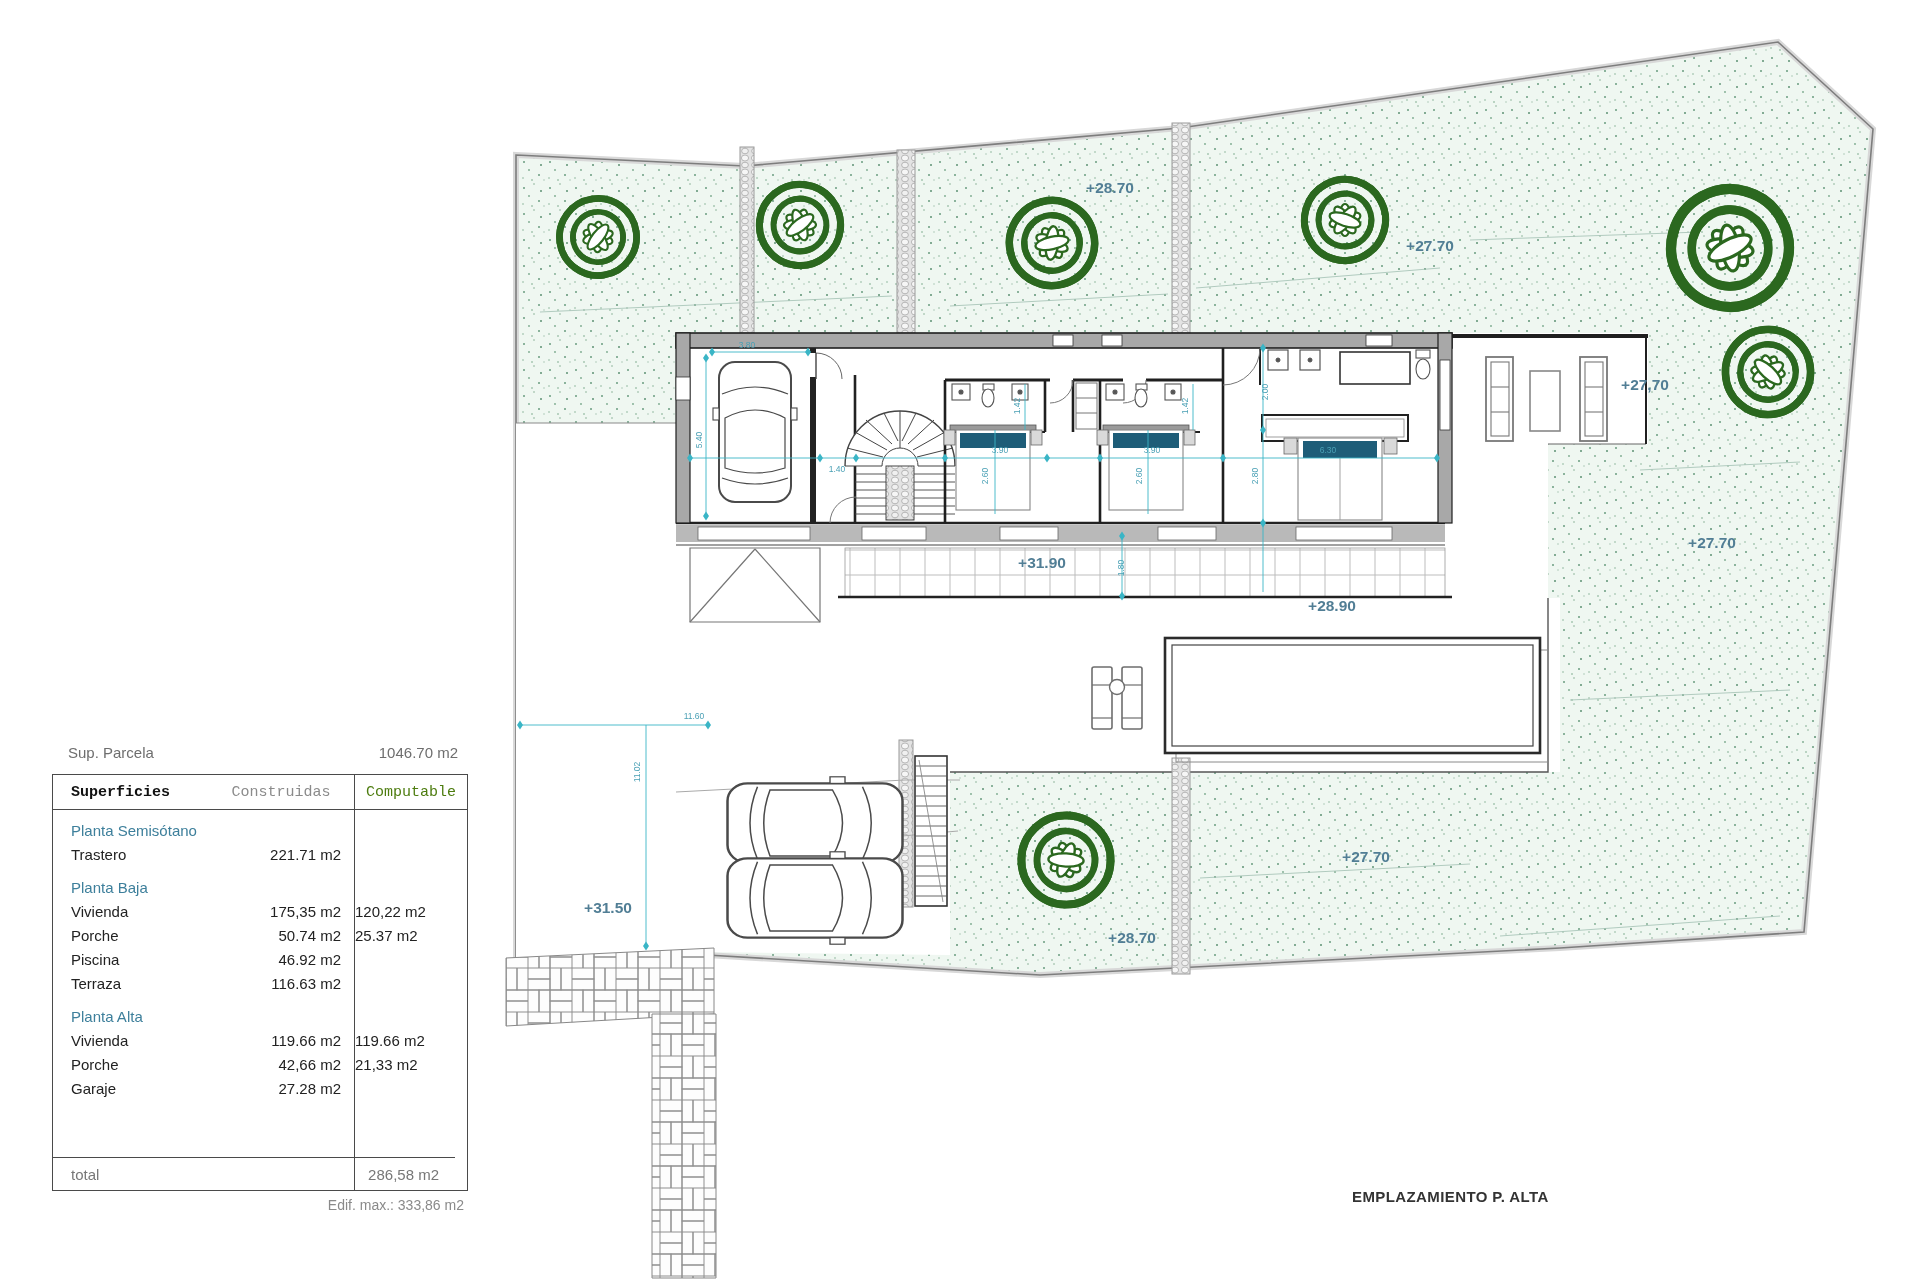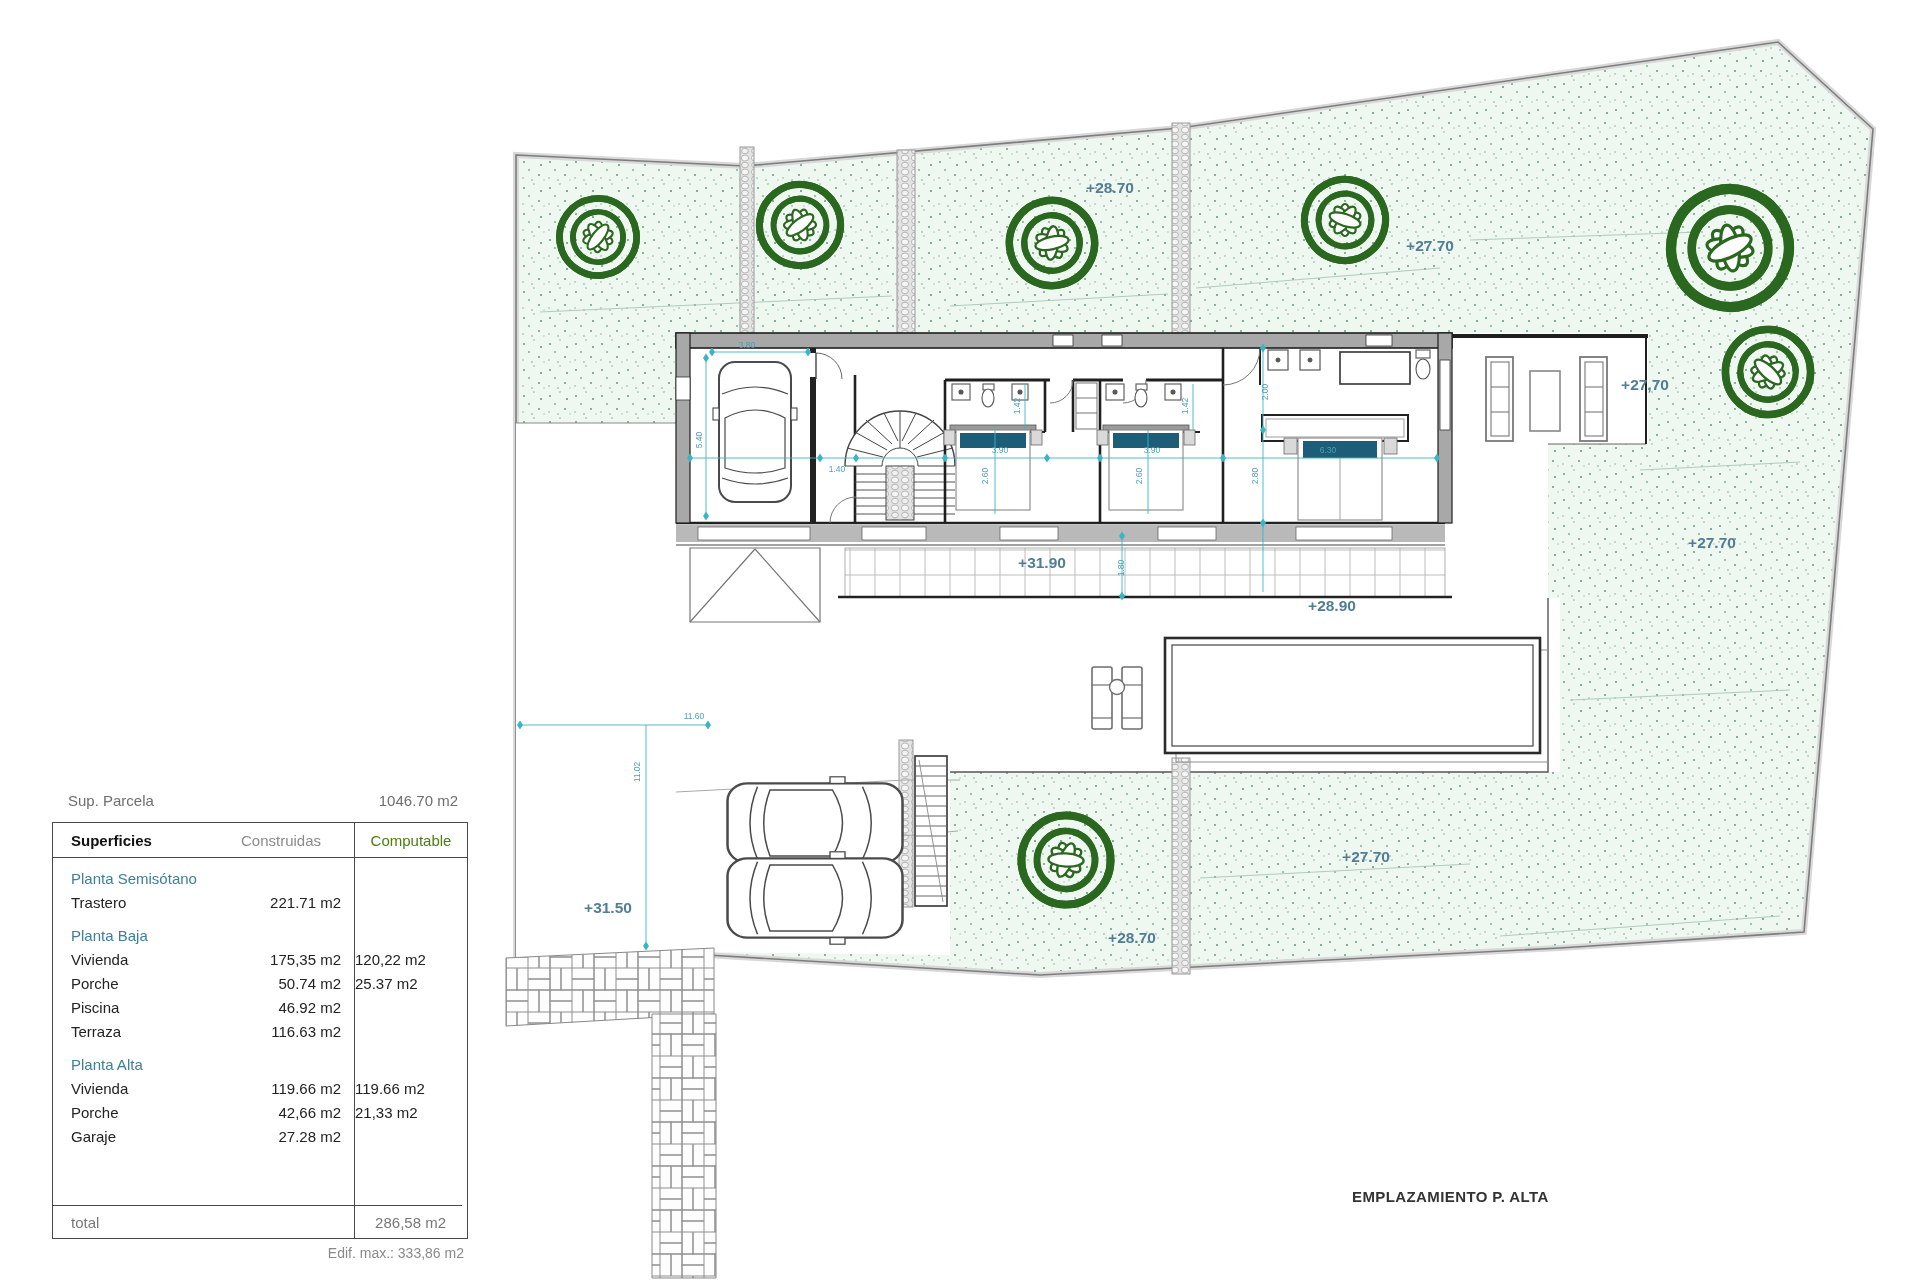--- a/index.html
+++ b/index.html
@@ -1,34 +1,34 @@
 <!DOCTYPE html>
 <html><head>
 <meta charset="utf-8">
 <style>
   html,body{margin:0;padding:0;background:#ffffff;}
   #sheet{position:relative;width:1920px;height:1280px;background:#fff;overflow:hidden;
          font-family:"Liberation Sans",sans-serif;}
   #site-svg{position:absolute;left:0;top:0;}
   
-  #panel{position:absolute;left:52px;top:744px;width:416px;font-size:15px;color:#222;margin-top:48px;}
+  #panel{position:absolute;left:52px;top:744px;width:416px;font-size:15px;color:#222;}
   #panel .suprow{display:flex;justify-content:space-between;color:#6e6e6e;
                  padding:0 10px 0 16px;margin-bottom:13px;}
   #panel .box{border:1.6px solid #4a4a4a;height:417px;position:relative;box-sizing:border-box;}
   #panel .vdiv{position:absolute;left:301px;top:0;bottom:0;border-left:1.4px solid #4a4a4a;}
-  #panel .hdr{display:flex;height:34px;align-items:center;border-bottom:1.4px solid #4a4a4a;}
+  #panel .hdr{display:flex;height:34px;align-items:center;border-bottom:1.4px solid #4a4a4a;font-family:Liberation Mono, monospace;}
   #panel .hdr .c1{width:150px;padding-left:18px;font-weight:bold;color:#111;}
   #panel .hdr .c2{width:120px;text-align:center;padding-right:14px;color:#8b8b8b;}
   #panel .hdr .c3{flex:1;text-align:center;color:#4d7c0f;}
   .trow{display:flex;line-height:24px;}
   .trow .c1{width:168px;padding-left:18px;}
   .trow .c2{width:102px;text-align:right;padding-right:14px;}
   .trow .c3{flex:1;text-align:left;padding-right:16px;}
   .sect{color:#3d7f9b;padding-left:18px;line-height:24px;margin-top:9px;}
-  .totrow{position:absolute;left:0;right:5px;bottom:0;height:32px;border-top:1.4px solid #4a4a4a;
+  .totrow{position:absolute;left:0;right:12px;bottom:0;height:32px;border-top:1.4px solid #4a4a4a;
           display:flex;align-items:center;color:#777;}
   .totrow .c1{width:168px;padding-left:18px;}
   .totrow .c3{flex:1;text-align:right;padding-right:16px;}
   .footnote{text-align:right;color:#8a8a8a;font-size:14px;margin-top:6px;padding-right:4px;}
   
   #plan-title{position:absolute;left:1352px;top:1188px;font-size:15px;font-weight:bold;
               color:#333;letter-spacing:.4px;}
   
   text{font-family:"Liberation Sans",sans-serif;}
   .lvl{font-size:15.5px;fill:#517e95;font-weight:bold;text-anchor:middle;}

